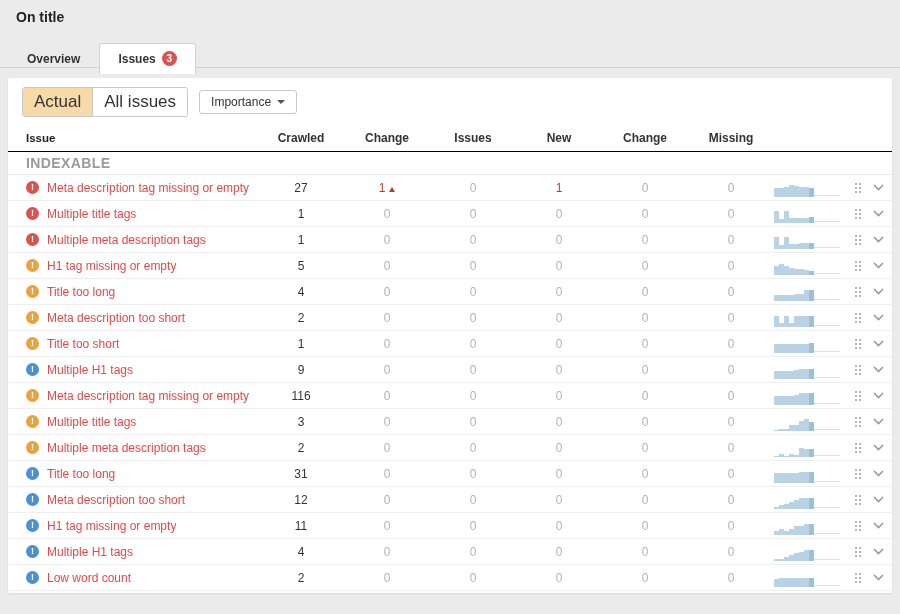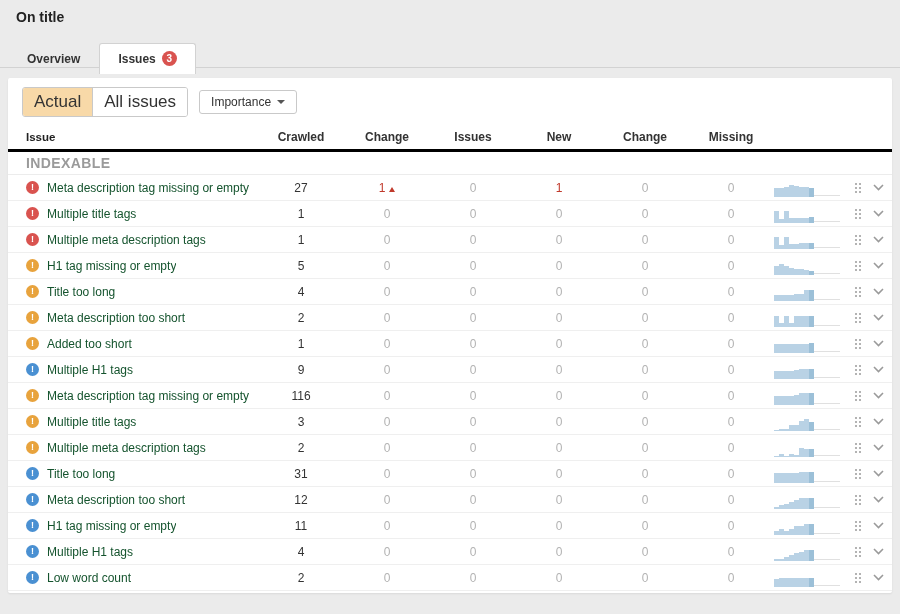--- a/index.html
+++ b/index.html
@@ -109,21 +109,21 @@
     display:inline-block;
   }
   
   .thead, .row, .section-row {
     display:flex;
     align-items:center;
     padding:0 8px 0 10px;
   }
   .thead {
     height:27px;
-    border-bottom:3px solid #000000;
+    border-bottom:1px solid #000000;
     font-weight:700;
     font-size:11.5px;
     color:#222;
   }
   .section-row {
     height:23px;
     border-bottom:1px solid #ececec;
   }
   .section-label {
     font-size:14px;
@@ -152,21 +152,21 @@
     display:inline-flex;
     align-items:center;
     justify-content:center;
     margin-right:8px;
     flex:none;
     line-height:1;
   }
   .sev-icon.error   { background:#d9534f; }
   .sev-icon.warning { background:#e8a33d; }
   .sev-icon.notice  { background:#4a90d2; }
-  .issue-label { font-size:12px; color:#14532d; white-space:nowrap; overflow:hidden; text-overflow:ellipsis; }
+  .issue-label { font-size:12px; color:#ef4444; white-space:nowrap; overflow:hidden; text-overflow:ellipsis; }
   .tri-up {
     width:0; height:0;
     border-left:3.5px solid transparent;
     border-right:3.5px solid transparent;
     border-bottom:5px solid #c0392b;
     display:inline-block;
     margin-left:4px;
   }
   
   .spark { display:inline-flex; align-items:flex-end; height:16px; }
@@ -471,21 +471,21 @@
         <svg width="11" height="7" viewBox="0 0 11 7">
                 <polyline points="1,1 5.5,5.5 10,1" fill="none" stroke="#9a9a9a" stroke-width="1.6"></polyline>
               </svg>
       </span>
     </div>
   </div>
 
   <div class="row">
     <div class="col-issue">
       <span class="sev-icon warning">!</span>
-      <span class="issue-label">Added too short</span>
+      <span class="issue-label">Title too short</span>
     </div>
     <div class="col-num f-crawled">1</div>
     <div class="col-num f-change muted"><span class="chg">0</span></div>
     <div class="col-num f-added muted">0</div>
     <div class="col-num f-new muted">0</div>
     <div class="col-num f-removed muted">0</div>
     <div class="col-num f-missing muted">0</div>
     <div class="col-spark">
       <span class="spark">
               <i style="height: 9px;"></i>

